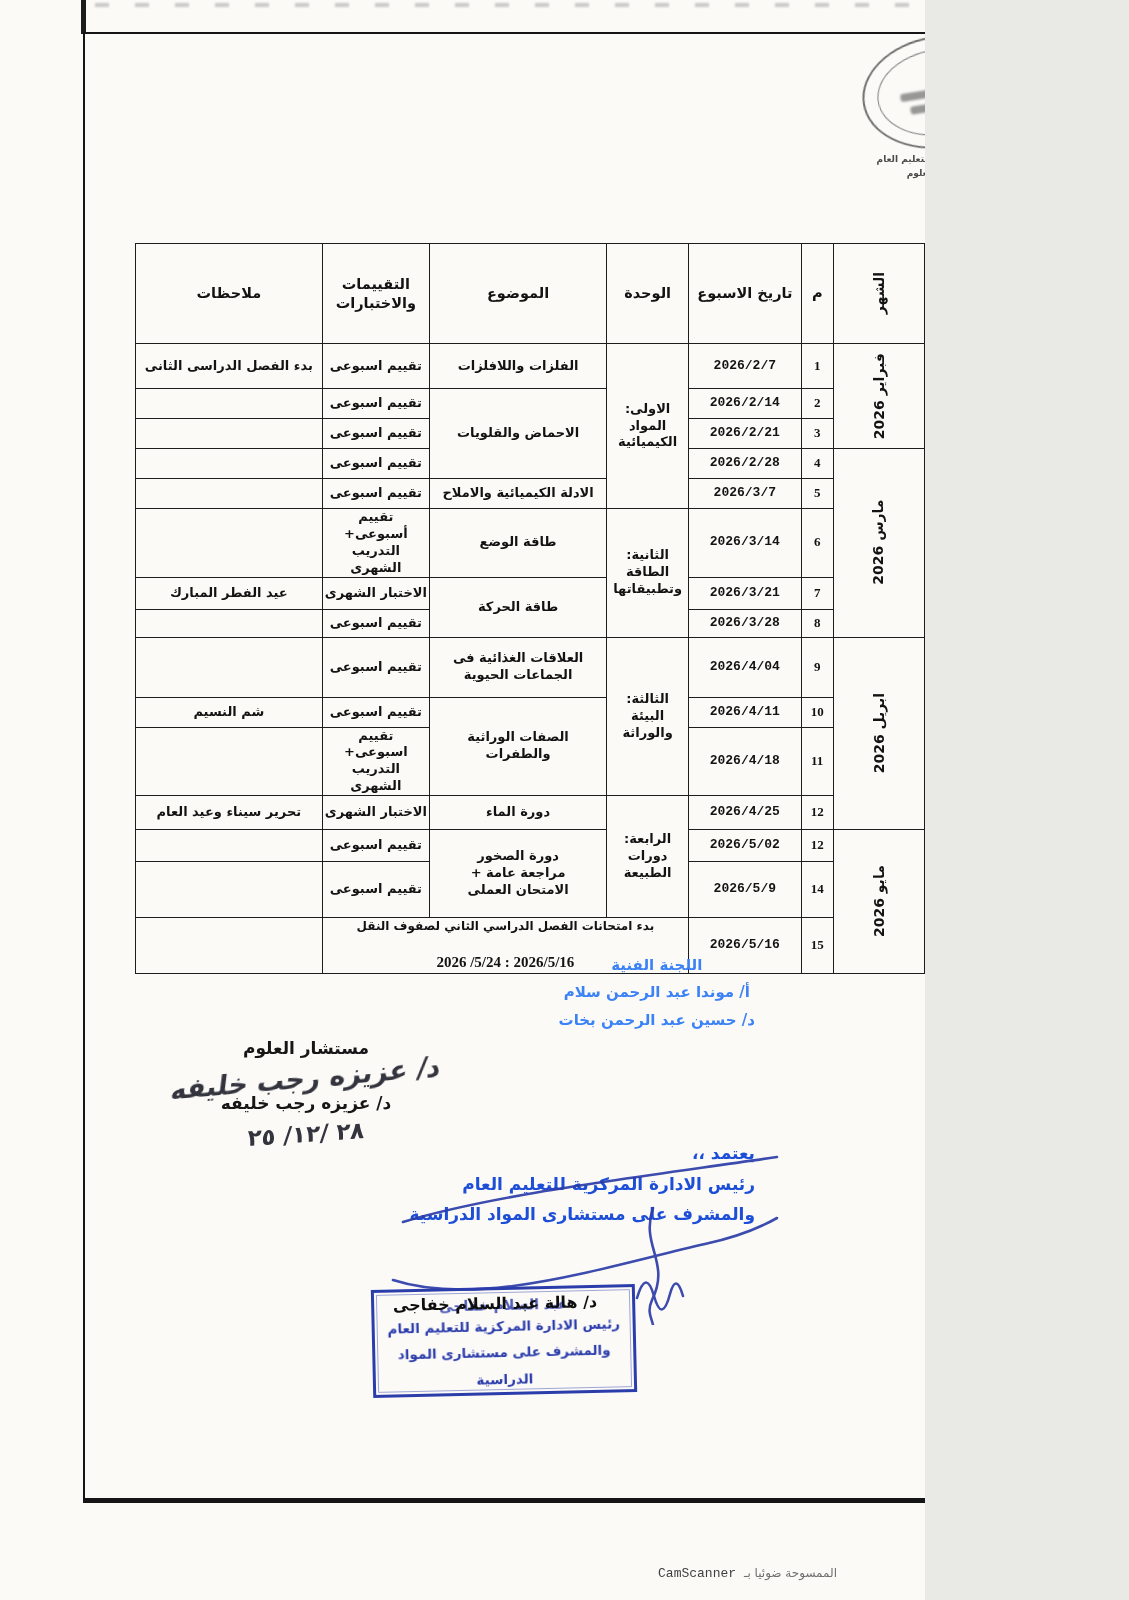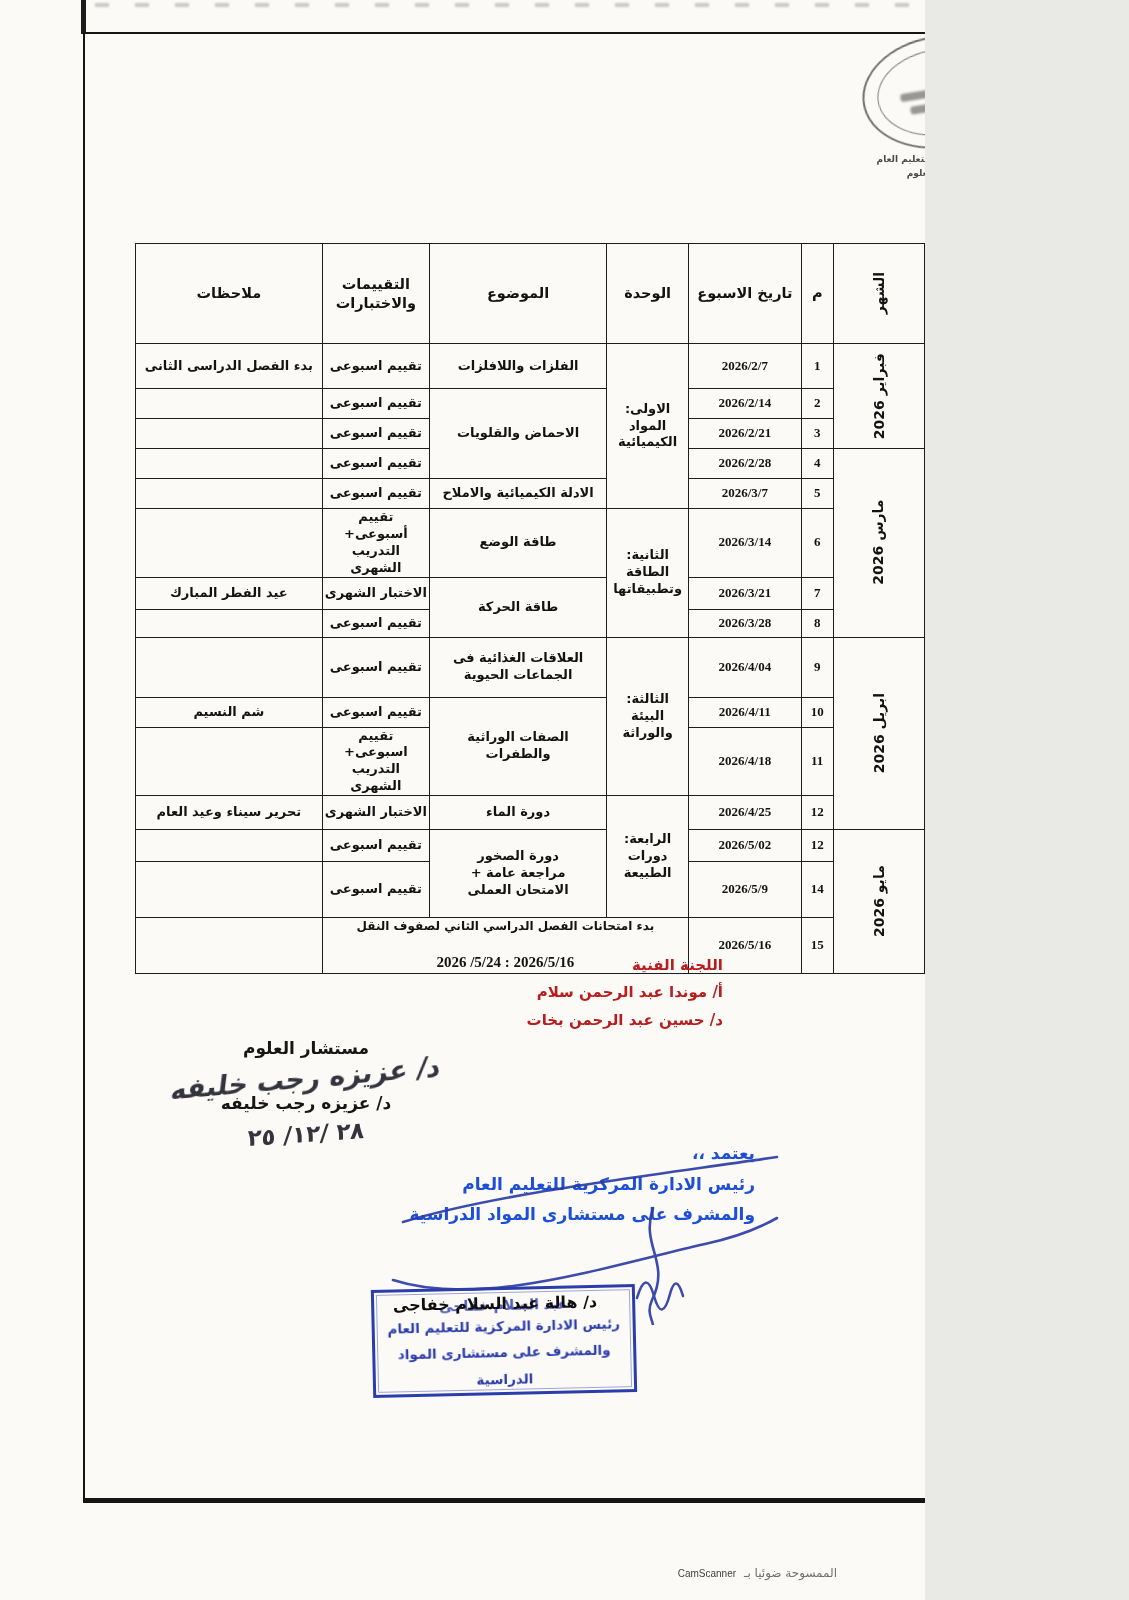--- a/index.html
+++ b/index.html
@@ -23,31 +23,31 @@
   
   .doc-title{position:absolute;left:228px;top:186px;width:656px;direction:rtl;text-align:center;
       font-weight:bold;font-size:16.5px;color:#131313;}
   
   .sched{position:absolute;left:135px;top:243px;border-collapse:collapse;direction:rtl;table-layout:fixed;}
   .sched td,.sched th{border:1.7px solid #1d1d1d;font-weight:bold;text-align:center;vertical-align:middle;
       padding:0 2px;font-size:13px;line-height:1.3;color:#131313;overflow:hidden;}
   .sched th{font-size:14.5px;}
   .pre{white-space:pre-line;}
   .nw{white-space:nowrap;}
-  .datec{font-family:Liberation Serif, serif;font-size:15px;white-space:nowrap;}
+  .datec{font-family:Liberation Mono, monospace;font-size:15px;white-space:nowrap;}
   .numc{font-family:"Liberation Serif",serif;font-size:15px;}
   .rot{display:inline-block;transform:rotate(-90deg);white-space:nowrap;font-size:14px;}
   .h-head{height:100px;}
   .h45{height:45px}.h30{height:30px}.h58{height:58px}.h32{height:32px}.h28{height:28px}
   .h60{height:60px}.h56{height:56px}.h34{height:34px}
   .final-l1{direction:rtl;font-size:12px;}
   .final-l2{direction:ltr;font-family:"Liberation Serif",serif;font-size:15px;margin-top:19px;}
   
-  .committee{position:absolute;right:202px;top:952px;direction:rtl;text-align:right;
-      font-weight:bold;font-size:15px;line-height:1.82;color:#b91c1c;}
+  .committee{position:absolute;right:170px;top:952px;direction:rtl;text-align:center;
+      font-weight:bold;font-size:15px;line-height:1.82;color:#3b82f6;}
   
   .advisor{position:absolute;left:150px;top:1038px;width:312px;text-align:center;direction:rtl;}
   .adv-title{font-weight:bold;font-size:17px;}
   .scrawl{font-size:27px;font-weight:600;color:#23242e;transform:rotate(-5deg) skewX(-12deg);
       opacity:.92;filter:blur(.2px);margin-top:4px;}
   .adv-name{font-weight:bold;font-size:17px;margin-top:0px;}
   .scrawl-date{font-size:23px;font-weight:600;color:#23242e;letter-spacing:5px;
       transform:rotate(-4deg) skewX(-6deg);margin-top:8px;opacity:.92;}
   
   .approval{position:absolute;left:395px;top:1138px;width:360px;direction:rtl;text-align:right;
@@ -56,21 +56,21 @@
   
   .stampbox{position:absolute;left:372px;top:1287px;width:258px;height:102px;border:3.5px solid #2b3cab;
       transform:rotate(-1.3deg);direction:rtl;text-align:center;color:#2b3cab;filter:blur(.2px);}
   .stampbox:after{content:"";position:absolute;inset:2px;border:1px solid rgba(43,60,171,.45);}
   .stamp-l1{margin-top:7px;font-size:14px;font-weight:bold;opacity:.85;}
   .stamp-l2,.stamp-l3{font-size:13.5px;font-weight:bold;line-height:1.95;}
   .stamp-name-black{position:absolute;left:345px;top:1294px;width:300px;text-align:center;z-index:5;
       font-weight:bold;font-size:16px;color:#0e0e0e;transform:rotate(-1deg);direction:rtl;}
   
   .camscanner{position:absolute;right:88px;top:1566px;direction:rtl;font-size:12px;color:#6e6e6e;}
-  .camscanner .app{color:#3f3f3f;font-size:10px;font-weight:500;padding-right:4px;font-family:Liberation Sans, sans-serif;direction:ltr;display:inline-block;}
+  .camscanner .app{color:#3f3f3f;font-size:13px;font-weight:500;padding-right:4px;font-family:Liberation Mono, monospace;direction:ltr;display:inline-block;}
 </style>
 </head>
 <body>
 
 <div class="page">
 
   <div class="corner-tick"></div>
   <div class="top-dots"></div>
   <div class="frame"></div>
 

